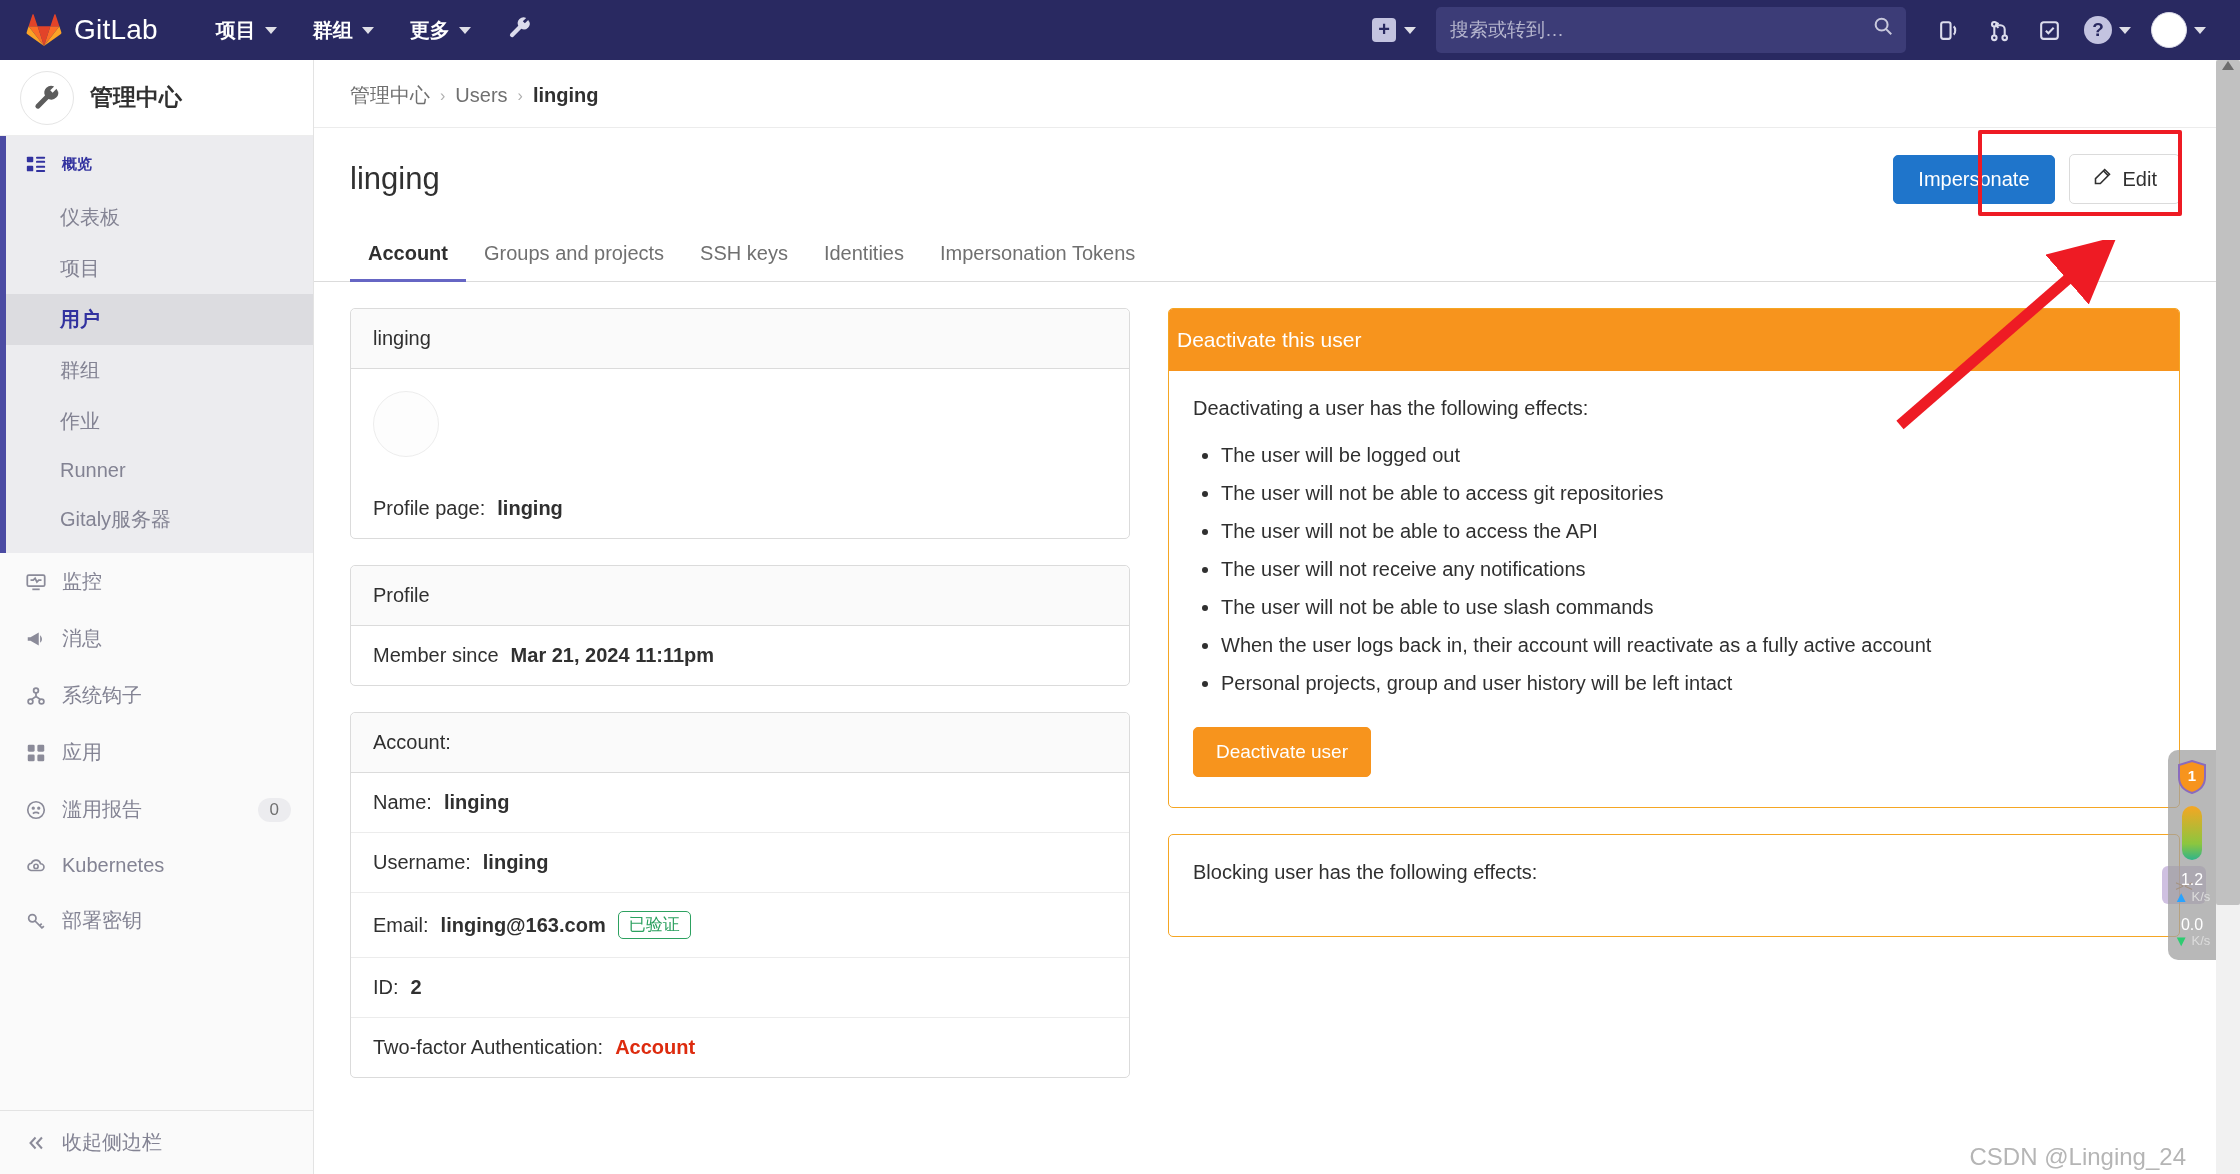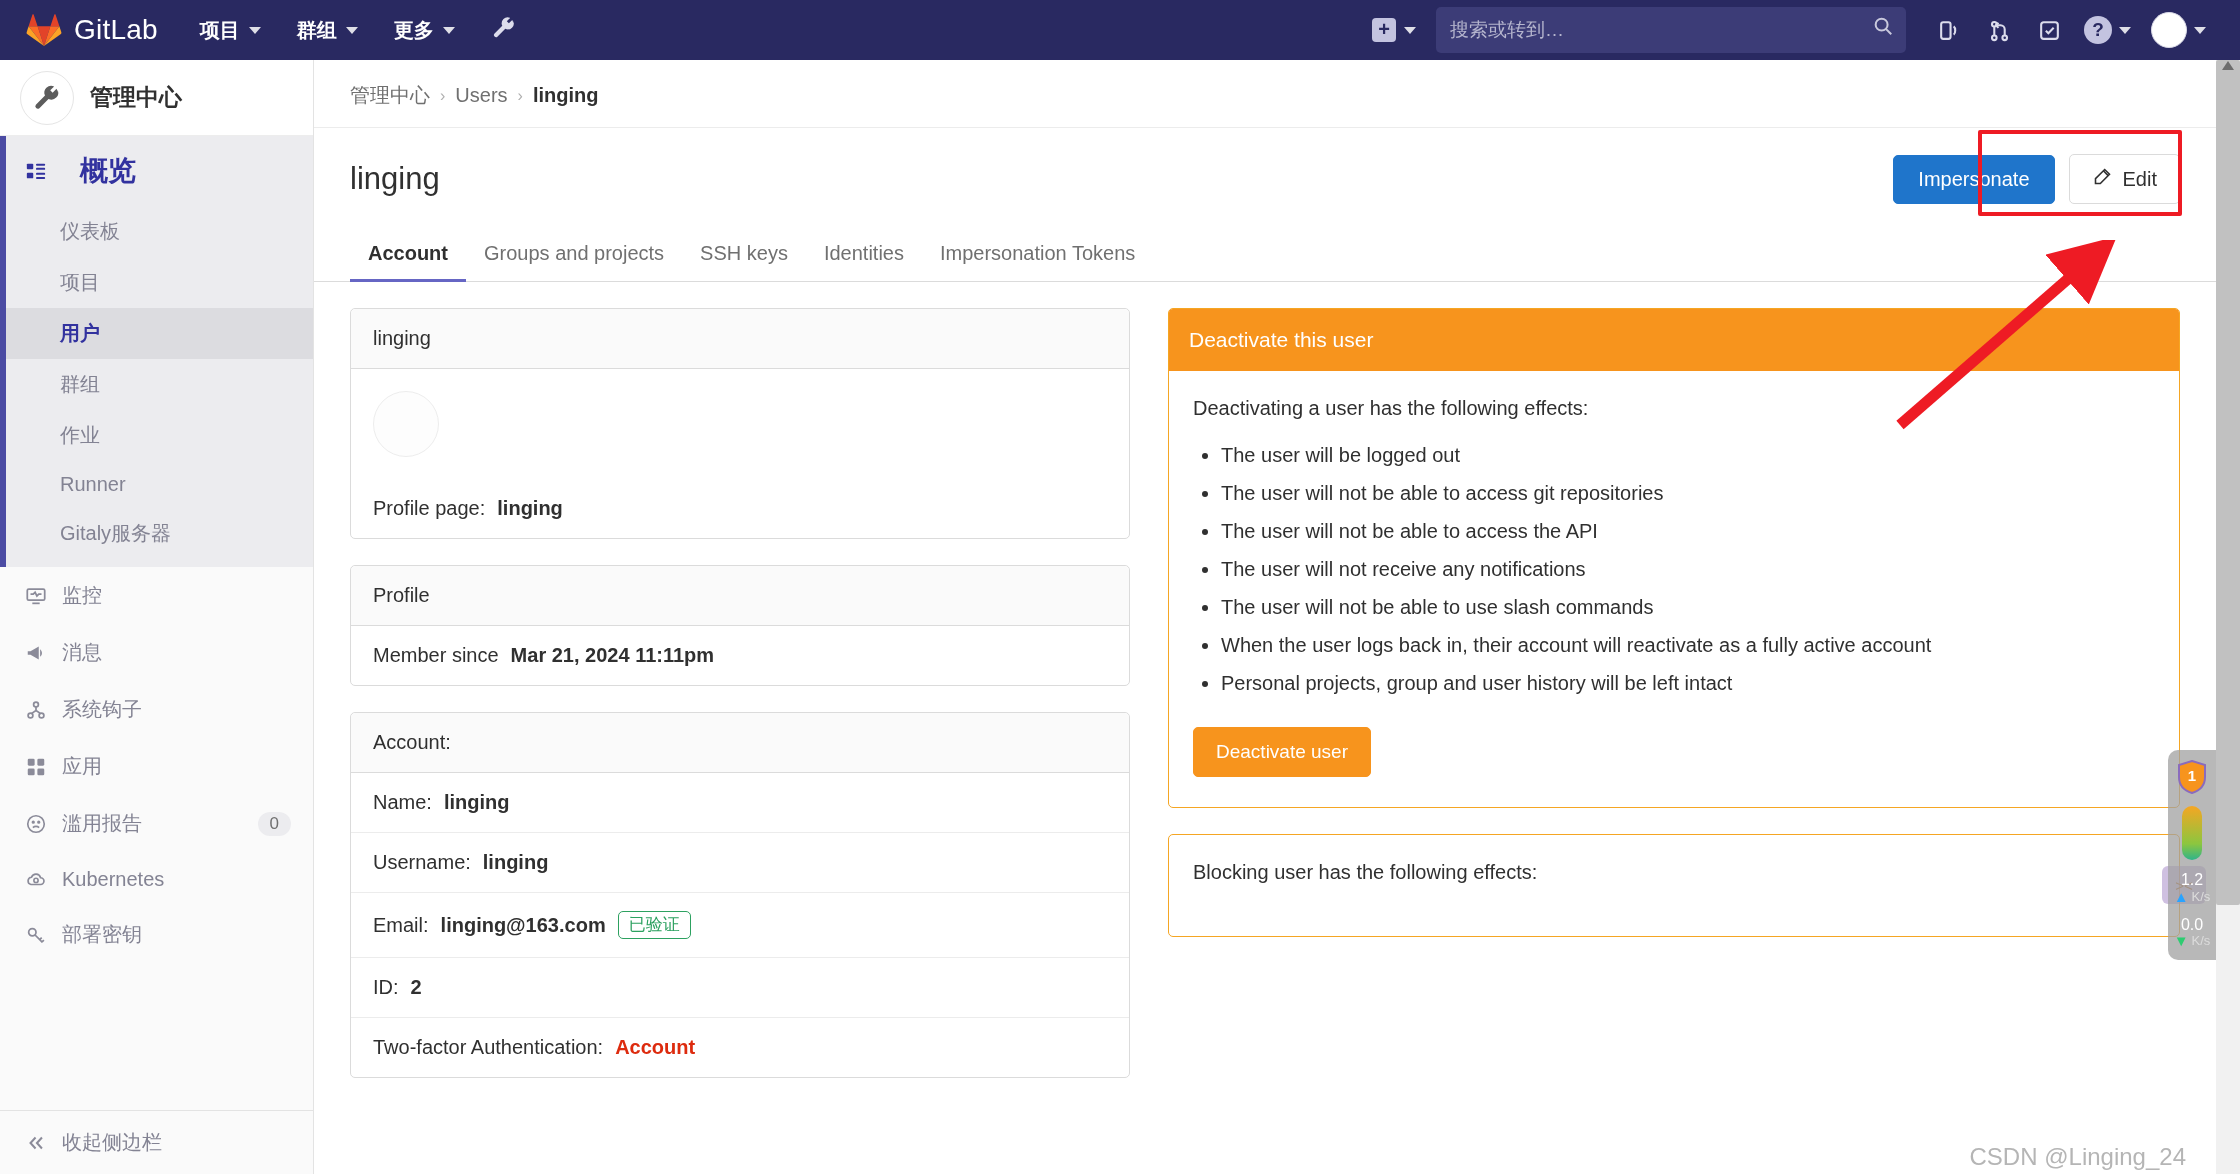--- a/index.html
+++ b/index.html
@@ -17,21 +17,21 @@
     position: absolute; top: 0; left: 0;
     width: 2240px; height: 60px;
     background: #292961;
     display: flex; align-items: center;
     z-index: 40;
   }
   .nav-left { display: flex; align-items: center; height: 60px; padding-left: 26px; }
   .gl-logo { width: 36px; height: 34px; margin-right: 12px; flex: none; }
   .gl-brand {
     color: #fff; font-size: 28px; font-weight: 400; letter-spacing: .2px;
-    margin-right: 24px;
+    margin-right: 40px;
   }
   .nav-item {
     color: #fff; font-size: 20px; font-weight: 700;
     display: flex; align-items: center; gap: 9px;
     padding: 0 18px; height: 60px; cursor: pointer;
   }
   .caret { display:inline-block; width:0; height:0;
     border-left: 6px solid transparent; border-right: 6px solid transparent;
     border-top: 7px solid currentColor; opacity:.85; }
   .nav-wrench { padding: 0 18px; display: flex; align-items: center; height: 60px; cursor: pointer; }
@@ -81,23 +81,23 @@
     background: #fff; border: 1px solid #e5e5e5;
     display: flex; align-items: center; justify-content: center; flex: none;
   }
   .sb-title { font-size: 23px; font-weight: 700; color: #303030; }
 
   .sb-group { background: #ececef; position: relative; }
   .sb-group::before {
     content: ""; position: absolute; left: 0; top: 0; bottom: 0; width: 6px; background: #4b4ba3;
   }
   .sb-parent {
-    display: flex; align-items: center; gap: 32px;
+    display: flex; align-items: center; gap: 14px;
     padding: 16px 22px 16px 24px;
-    font-size: 28px; font-weight: 700; color: #32329f;
+    font-size: 15px; font-weight: 700; color: #32329f;
   }
   .sb-sub { padding-bottom: 8px; }
   .sb-sub-item {
     padding: 12px 22px 12px 60px;
     font-size: 20px; color: #838393; cursor: pointer;
   }
   .sb-sub-item.active { background: #dcdce0; color: #32329f; font-weight: 700; }
 
   .sb-item {
     display: flex; align-items: center; gap: 14px;
@@ -188,21 +188,21 @@
     border: 1px solid #2da160; color: #2da160; border-radius: 5px;
     padding: 3px 10px; font-size: 17px; line-height: 1.2;
   }
   .txt-danger { color: #dd2b0e; font-weight: 700; }
 
   .panel {
     border: 1px solid #f5a623; border-radius: 5px; margin-bottom: 26px; background: #fff;
   }
   .panel-head {
     background: #f7941d; color: #fff; font-size: 21px;
-    padding: 19px 20px; border-radius: 4px 4px 0 0;
+    padding: 19px 8px; border-radius: 4px 4px 0 0;
   }
   .panel-body { padding: 26px 24px 30px 24px; font-size: 20px; color: #303030; }
   .panel-body p { margin-bottom: 22px; }
   .panel-body ul { margin: 0 0 30px 28px; }
   .panel-body li { margin-bottom: 11px; line-height: 1.35; }
   .btn-warning {
     background: #f7941d; color: #fff; border: 1px solid #f7941d;
     border-radius: 5px; padding: 13px 22px; font-size: 19px; cursor: pointer;
     font-family: "Liberation Sans", sans-serif;
   }

